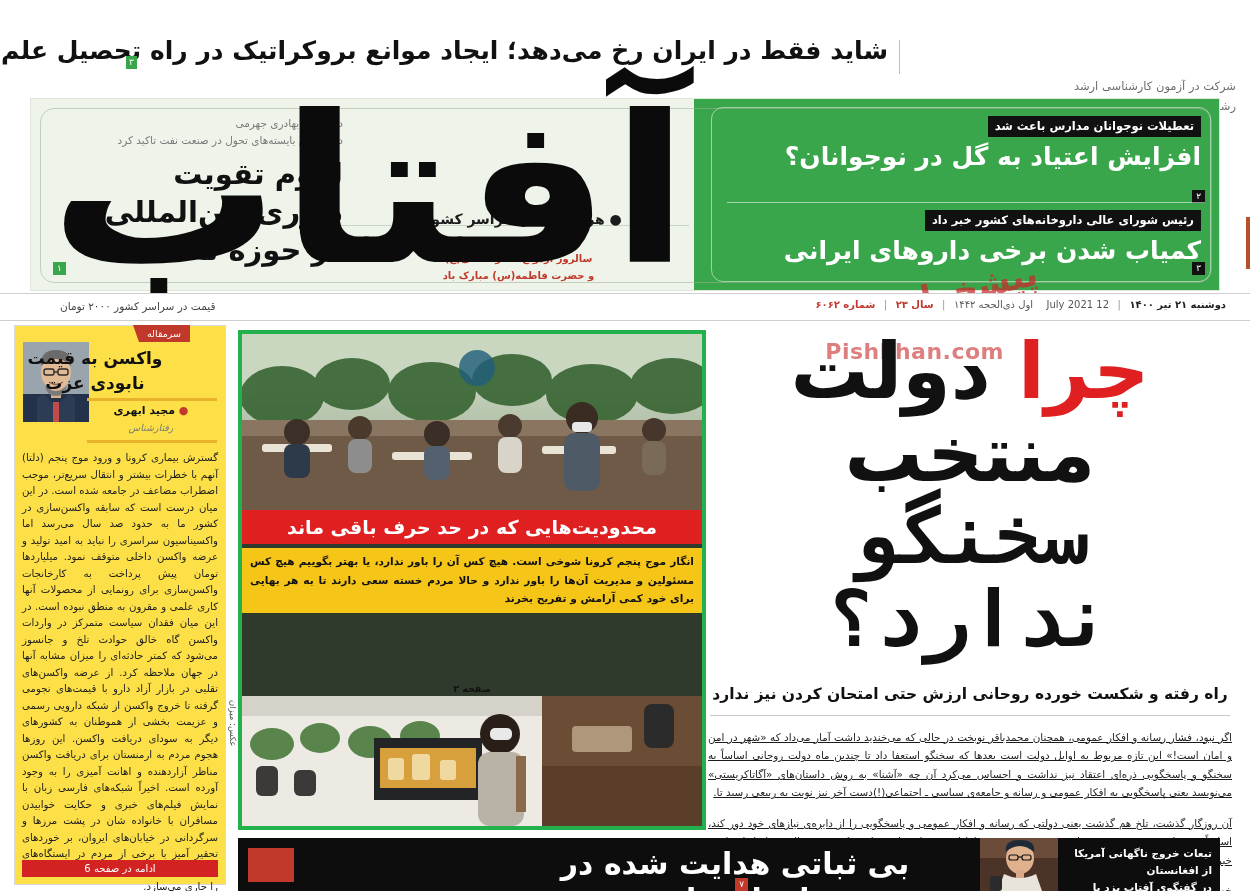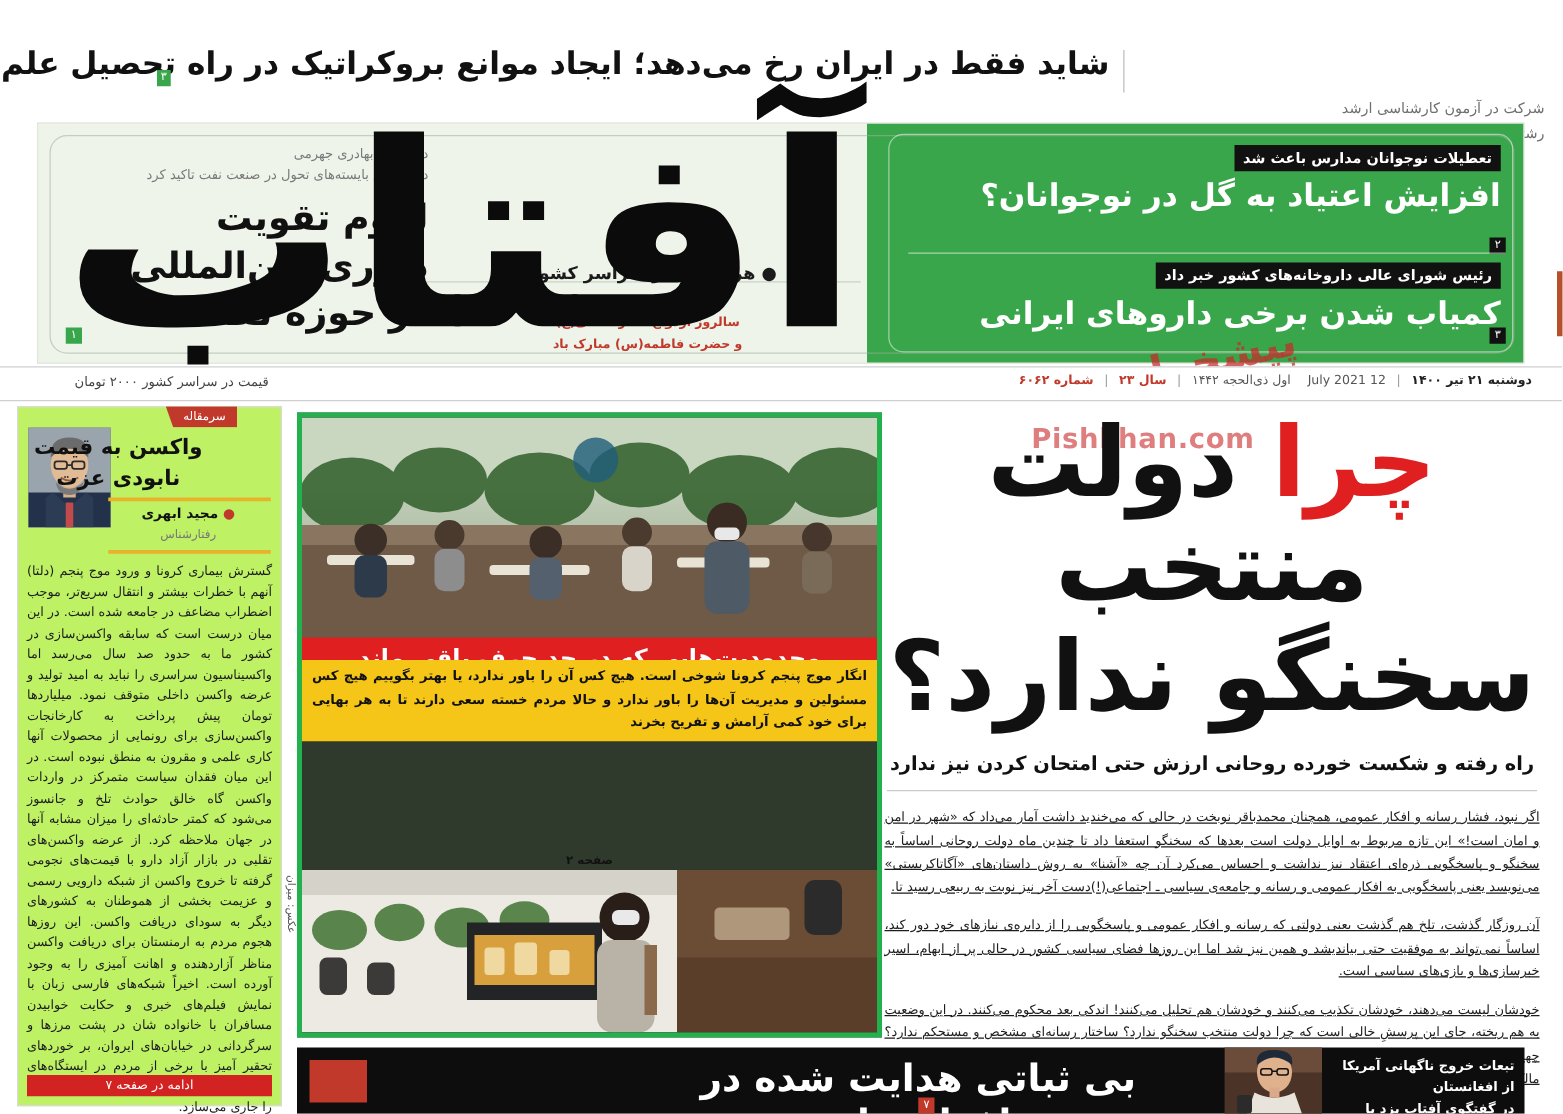--- a/index.html
+++ b/index.html
@@ -141,21 +141,21 @@
   .db-right .greyi{color:#555;font-weight:normal;}
   .db-right .redi{color:#c0392b;}
   .db-left{
     position:absolute;left:24px;top:6px;direction:rtl;
     font-size:10.5px;color:#444;white-space:nowrap;margin-left:36px;
   }
 
   
   .sidebar{
     position:absolute;left:14px;top:325px;width:212px;height:560px;
-    border:1px solid #d9d9d9;background:#bef264;box-sizing:border-box;
+    border:1px solid #d9d9d9;background:#fde047;box-sizing:border-box;
   }
   .sb-badge{
     position:absolute;left:118px;top:-1px;background:#c0392b;color:#fff;
     font-size:9.5px;padding:3px 9px 3px 14px;direction:rtl;
     clip-path:polygon(0 0,100% 0,100% 100%,6px 100%);
   }
   .sb-title{
     position:absolute;right:62px;top:20px;width:136px;text-align:center;direction:rtl;
     font-size:17px;font-weight:bold;color:#111;line-height:1.45;
   }
@@ -164,21 +164,21 @@
     background:#6f7a84;
   }
   .sb-rule{position:absolute;right:8px;width:130px;height:3px;background:#e8b22a;}
   .sb-author{
     position:absolute;right:8px;top:78px;width:132px;text-align:center;direction:rtl;
     font-size:11px;font-weight:bold;color:#111;
   }
   .sb-author .dot{color:#c0392b;}
   .sb-role{
     position:absolute;right:8px;top:96px;width:132px;text-align:center;direction:rtl;
-    font-size:9.5px;color:#777;
+    font-size:9.5px;color:#777;font-style:italic;
   }
   .sb-body{
     position:absolute;left:7px;right:7px;top:124px;
     direction:rtl;text-align:justify;font-size:10.2px;line-height:1.62;color:#1d1d1d;
   }
   .sb-cont{
     position:absolute;left:7px;right:7px;bottom:7px;height:17px;
     background:#d32222;color:#fff;font-size:10px;text-align:center;
     line-height:17px;direction:rtl;
   }
@@ -189,21 +189,21 @@
     border:4px solid #22b14c;box-sizing:border-box;overflow:hidden;background:#2f3a2c;
   }
   .photo-top{position:absolute;left:0;top:0;width:100%;height:190px;overflow:hidden;}
   .photo-bot{position:absolute;left:0;bottom:0;width:100%;height:130px;overflow:hidden;}
   .cap-red{
     position:absolute;left:0;top:176px;width:100%;height:34px;
     background:#e02020;color:#fff;display:flex;align-items:center;justify-content:center;
     direction:rtl;font-size:19px;font-weight:bold;box-sizing:border-box;padding:0 6px;
   }
   .cap-yellow{
-    position:absolute;left:0;top:194px;width:100%;
+    position:absolute;left:0;top:214px;width:100%;
     background:#f5c518;color:#111;direction:rtl;text-align:justify;
     font-size:10.6px;line-height:1.75;font-weight:bold;padding:4px 8px 5px 8px;box-sizing:border-box;
   }
   .cap-page{
     position:absolute;left:0;bottom:132px;width:100%;text-align:center;
     color:#111;font-size:9.5px;font-weight:bold;direction:rtl;
   }
   .photo-credit{
     position:absolute;left:228px;top:700px;writing-mode:vertical-rl;
     font-size:8.5px;color:#555;direction:rtl;
@@ -211,21 +211,21 @@
 
   
   .lead{
     position:absolute;right:14px;top:330px;width:532px;direction:rtl;
   }
   .lead-h1{
     text-align:center;font-weight:bold;line-height:1.06;
     font-size:78px;color:#111;letter-spacing:-2px;
   }
   .lead-h1 .red{color:#e02020;}
-  .lead-h1 .l2{display:block;margin-top:6px;}
+  .lead-h1 .l2{display:block;margin-top:6px;font-family:Liberation Mono, monospace;}
   .lead-sub{
     margin-top:18px;text-align:center;font-size:15.5px;font-weight:bold;color:#111;
   }
   .lead-rule{margin:12px 6px 10px 6px;height:1px;background:#c9c9c9;}
   .lead-body{
     text-align:justify;font-size:10.4px;line-height:1.78;color:#1d1d1d;padding:0 4px;
   }
   .lead-body p{margin:12px 0 7px 0;text-decoration:underline;}
   .lead-page{
     margin-top:6px;text-align:center;font-size:10px;color:#111;font-weight:bold;
@@ -354,21 +354,21 @@
     </div>
 
     <div class="sb-rule" style="top:72px"></div>
     <div class="sb-author">
       <span class="dot">●</span> <span>مجید ابهری</span>
     </div>
     <div class="sb-role">رفتارشناس</div>
     <div class="sb-rule" style="top:114px"></div>
 
     <div class="sb-body">گسترش بیماری کرونا و ورود موج پنجم (دلتا) آنهم با خطرات بیشتر و انتقال سریع‌تر، موجب اضطراب مضاعف در جامعه شده است. در این میان درست است که سابقه واکسن‌سازی در کشور ما به حدود صد سال می‌رسد اما واکسیناسیون سراسری را نباید به امید تولید و عرضه واکسن داخلی متوقف نمود. میلیاردها تومان پیش پرداخت به کارخانجات واکسن‌سازی برای رونمایی از محصولات آنها کاری علمی و مقرون به منطق نبوده است. در این میان فقدان سیاست متمرکز در واردات واکسن گاه خالق حوادث تلخ و جانسوز می‌شود که کمتر حادثه‌ای را میزان مشابه آنها در جهان ملاحظه کرد. از عرضه واکسن‌های تقلبی در بازار آزاد دارو با قیمت‌های نجومی گرفته تا خروج واکسن از شبکه دارویی رسمی و عزیمت بخشی از هموطنان به کشورهای دیگر به سودای دریافت واکسن. این روزها هجوم مردم به ارمنستان برای دریافت واکسن مناظر آزاردهنده و اهانت آمیزی را به وجود آورده است. اخیراً شبکه‌های فارسی زبان با نمایش فیلم‌های خبری و حکایت خوابیدن مسافران با خانواده شان در پشت مرزها و سرگردانی در خیابان‌های ایروان، بر خوردهای تحقیر آمیز با برخی از مردم در ایستگاه‌های تزریق واکسن، در خیابان‌ها اشک‌های هم بیننده را جاری می‌سازد.</div>
-    <div class="sb-cont">ادامه در صفحه ۷</div>
+    <div class="sb-cont">ادامه در صفحه 6</div>
   </div>
 
   <div class="photo-wrap">
     <div class="photo-top">
       <svg class="ph" viewBox="0 0 460 190" preserveAspectRatio="xMidYMid slice" aria-hidden="true">
         <defs>
           <linearGradient id="skyg" x1="0" y1="0" x2="0" y2="1">
             <stop offset="0" stop-color="#d8e2d2"></stop>
               <stop offset="1" stop-color="#8fa07f"></stop>
           </linearGradient>

